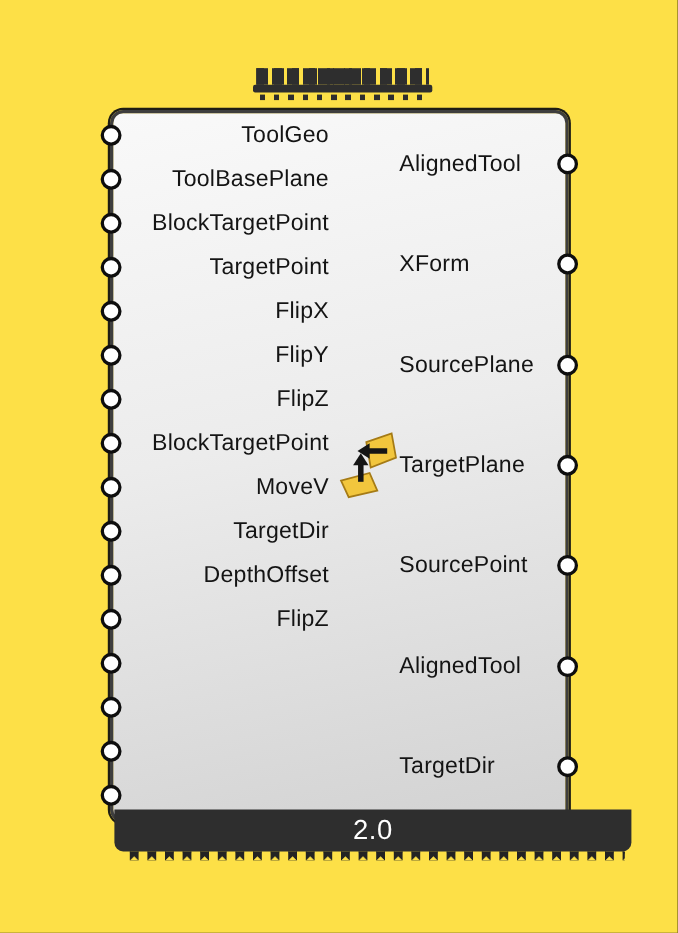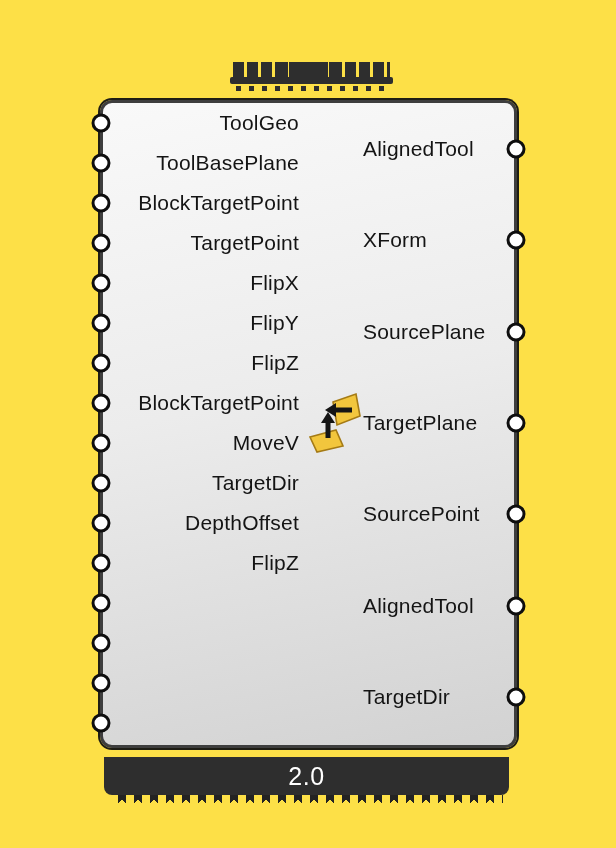--- a/index.html
+++ b/index.html
@@ -31,21 +31,21 @@
 
   
   .grip { position:absolute; width:13px; height:13px; box-sizing:content-box;
      background:#fff; border:3px solid #0e0e0e; border-radius:50%;
      transform:translate(-50%,-50%); }
 
   
   .icon-wrap { position:absolute; left:305px; top:390px; width:58px; height:64px; }
 
   
-  .version-bar { position:absolute; left:104px; top:757px; width:405px; height:38px;
+  .version-bar { position:absolute; left:104px; top:736px; width:470px; height:38px;
      background:#2e2e2e; border-radius:0 0 8px 8px;
      display:flex; align-items:center; justify-content:center;
      color:#fff; font-size:25px; letter-spacing:0.5px; }
   .version-bar::after { content:""; position:absolute; top:100%; left:6px; right:6px; height:8px;
      background:
        linear-gradient(-135deg, #232323 6px, transparent 0) 0 0 / 16px 8px repeat-x,
        linear-gradient(135deg,  #232323 6px, transparent 0) 8px 0 / 16px 8px repeat-x; }
 </style>
 </head>
 <body>

